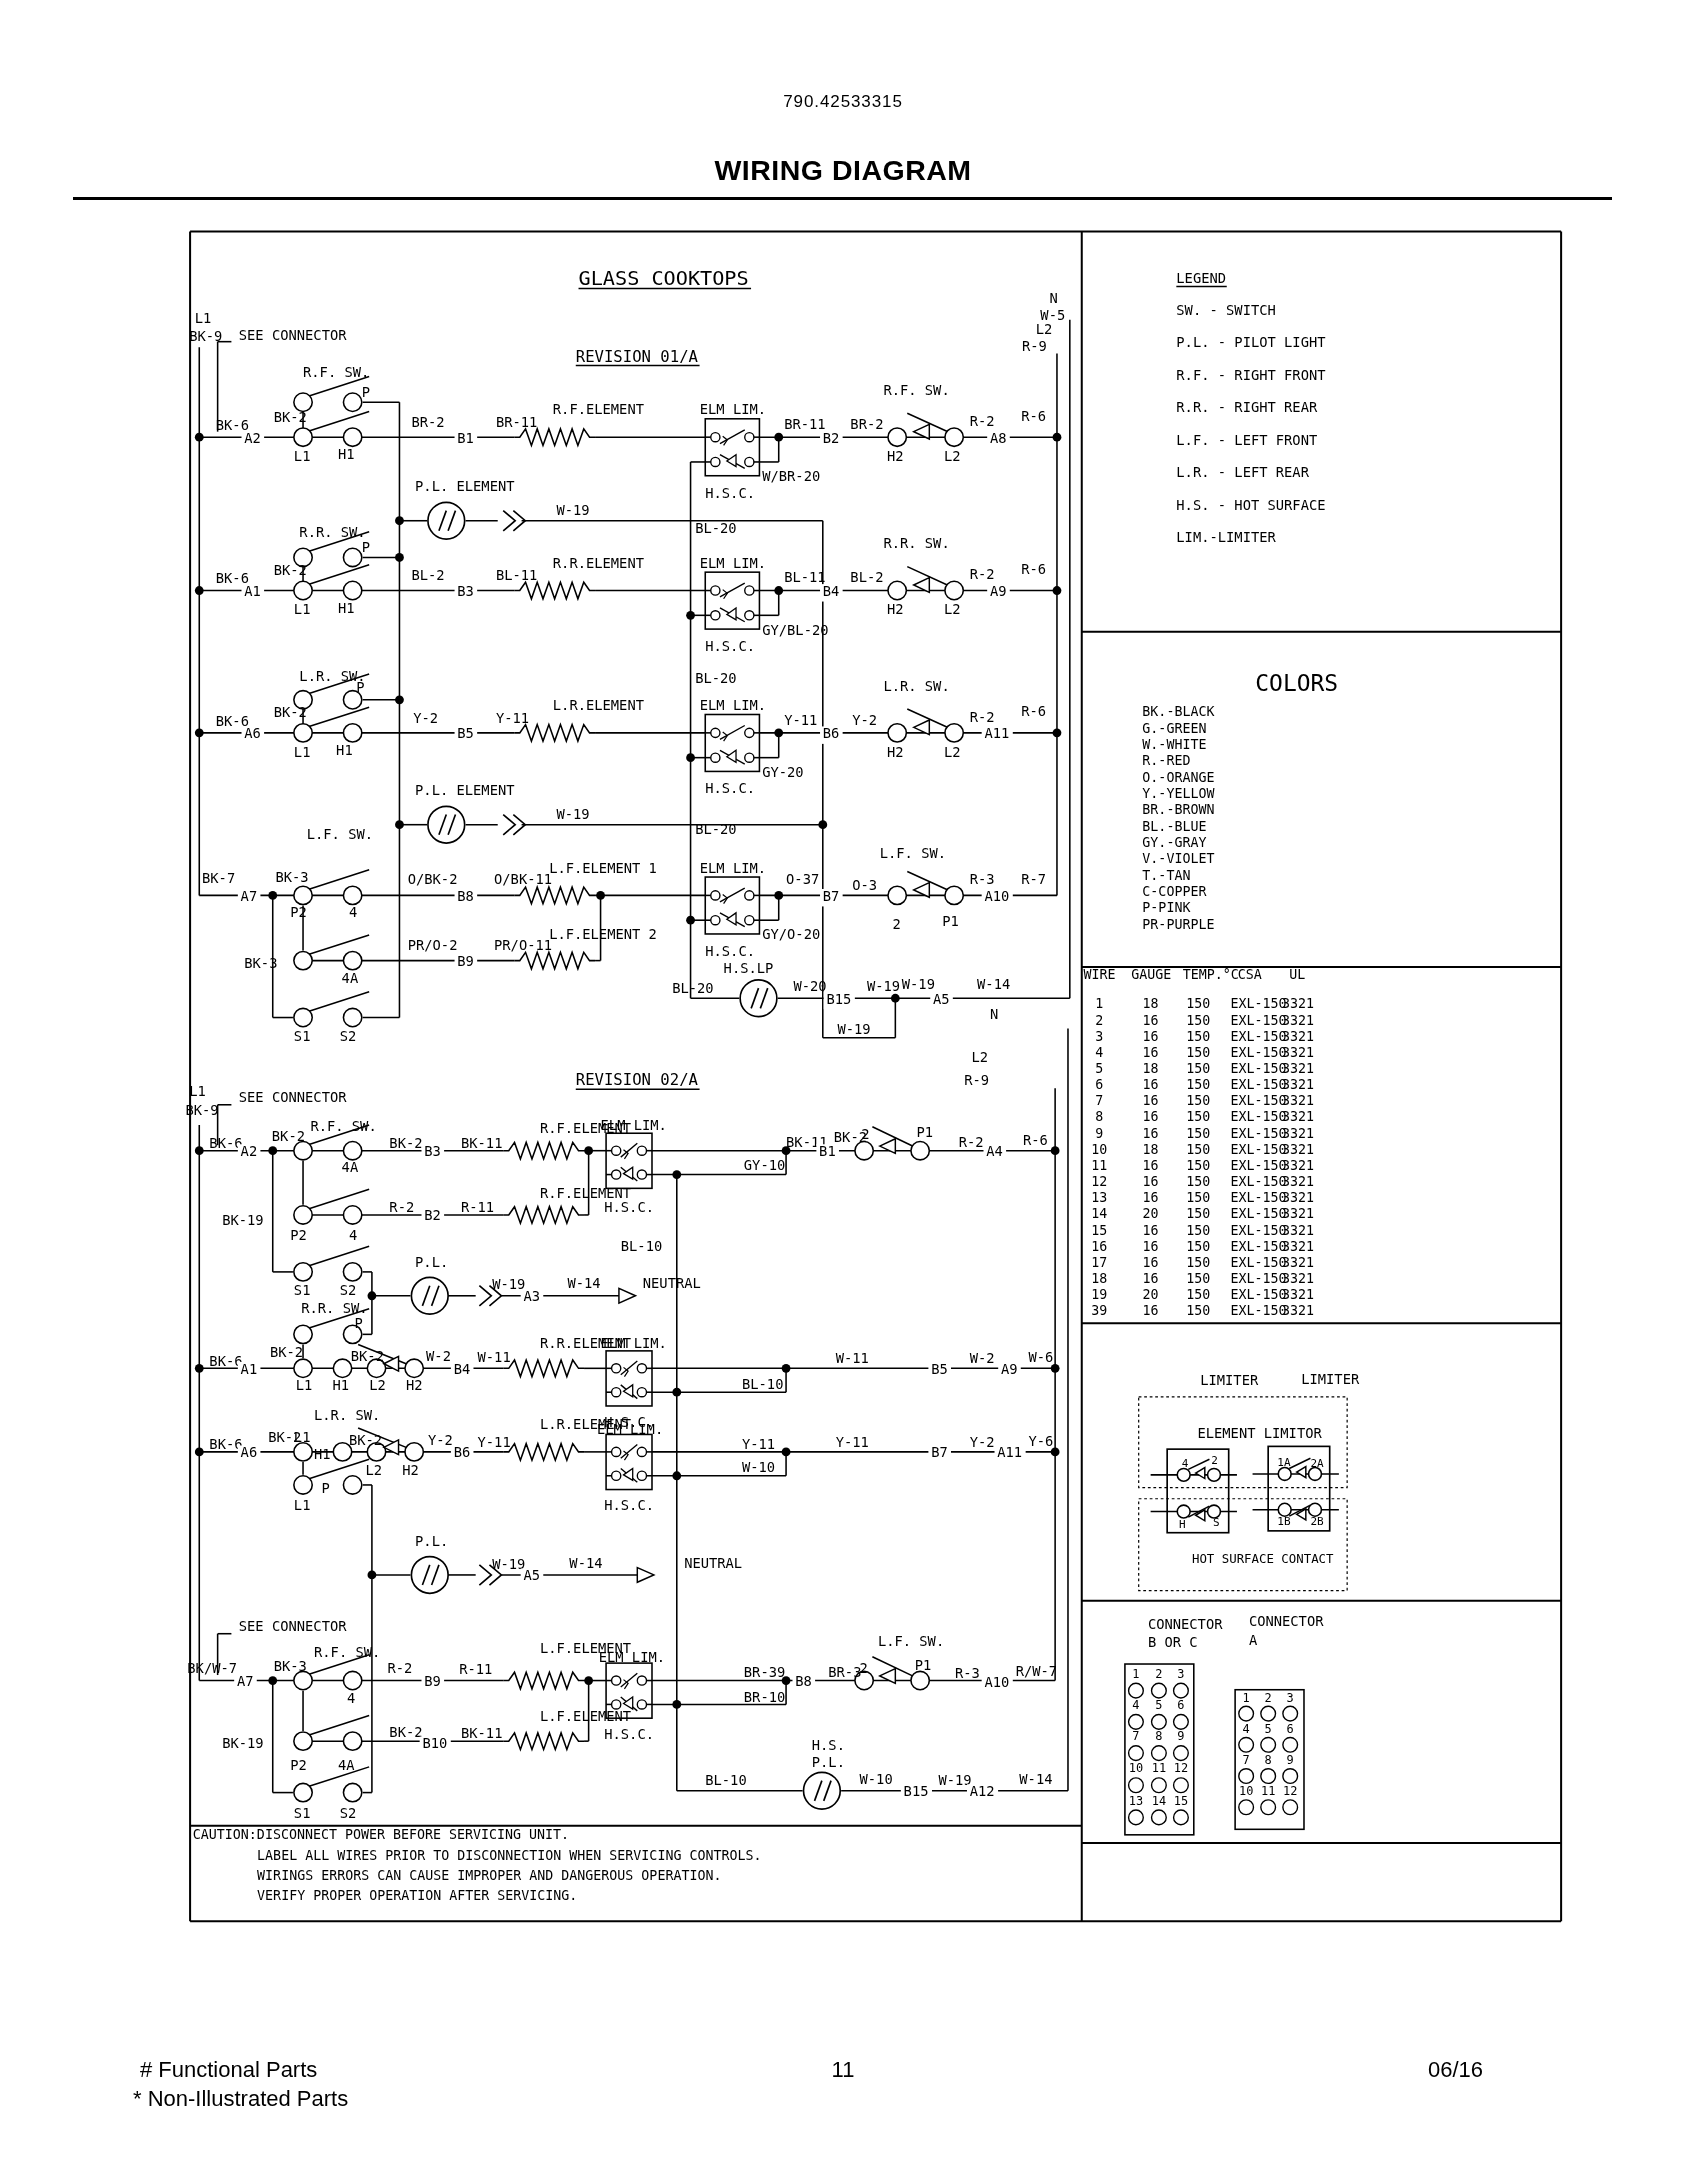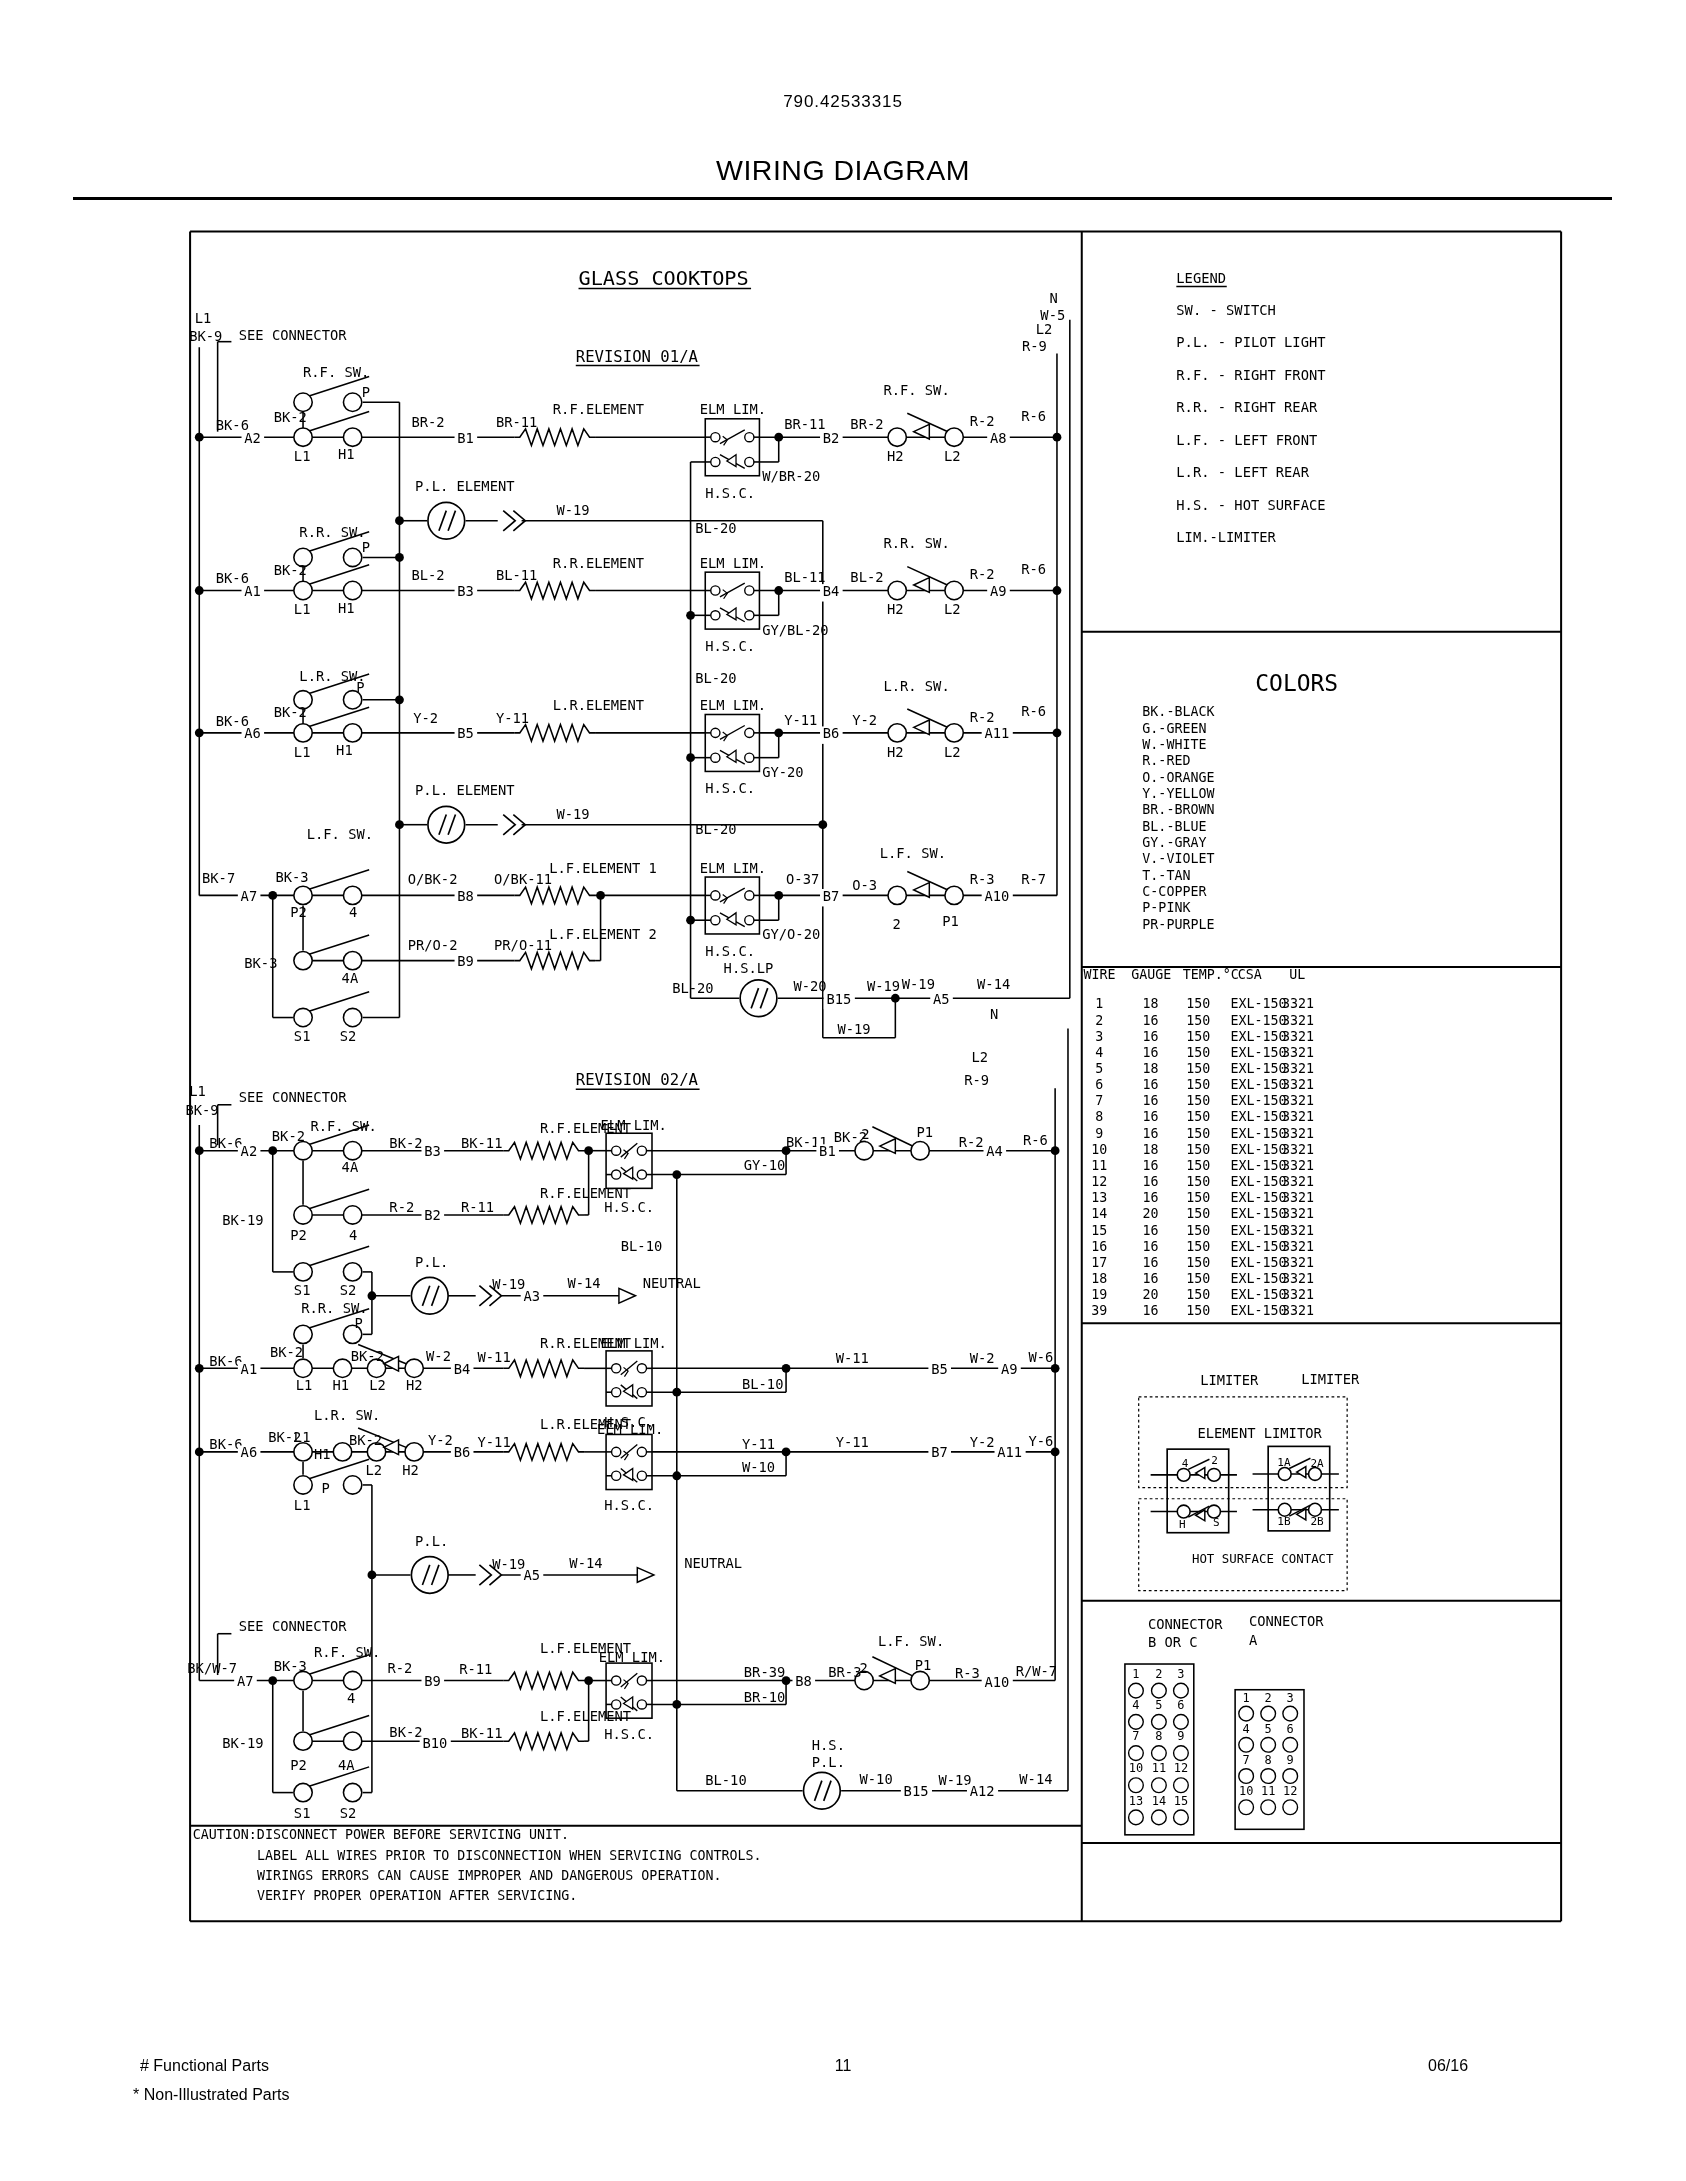--- a/index.html
+++ b/index.html
@@ -1,23 +1,23 @@
 <!DOCTYPE html>
 <html style="font-size:14.7px"><head>
 <meta charset="utf-8">
 <style>
   html,body{margin:0;padding:0;background:#e8e8e8;}
   .page{position:relative;width:1686px;height:2182px;background:#ffffff;overflow:hidden;
         font-family:"Liberation Sans",sans-serif;color:#000;}
   .hdr-model{position:absolute;top:92px;left:0;width:1686px;text-align:center;
              font-size:17px;letter-spacing:0.9px;}
   .hdr-title{position:absolute;top:154px;left:0;width:1686px;text-align:center;
-             font-size:28.5px;font-weight:normal;letter-spacing:0.5px;}
+             font-size:28.5px;font-weight:bold;letter-spacing:0.5px;}
   .hdr-rule{position:absolute;top:197px;left:73px;width:1539px;height:2.8px;background:#000;}
-  .ftr{position:absolute;font-size:16px;}
+  .ftr{position:absolute;font-size:22px;}
   .ftr-left1{top:2057px;left:140px;}
   .ftr-left2{top:2086px;left:133px;}
   .ftr-page{top:2057px;left:0;width:1686px;text-align:center;}
   .ftr-date{top:2057px;left:1428px;}
   svg{position:absolute;top:0;left:0;}
   svg text{font-family:"DejaVu Sans Mono",monospace;fill:#000;}
 </style>
 </head>
 <body>
 

